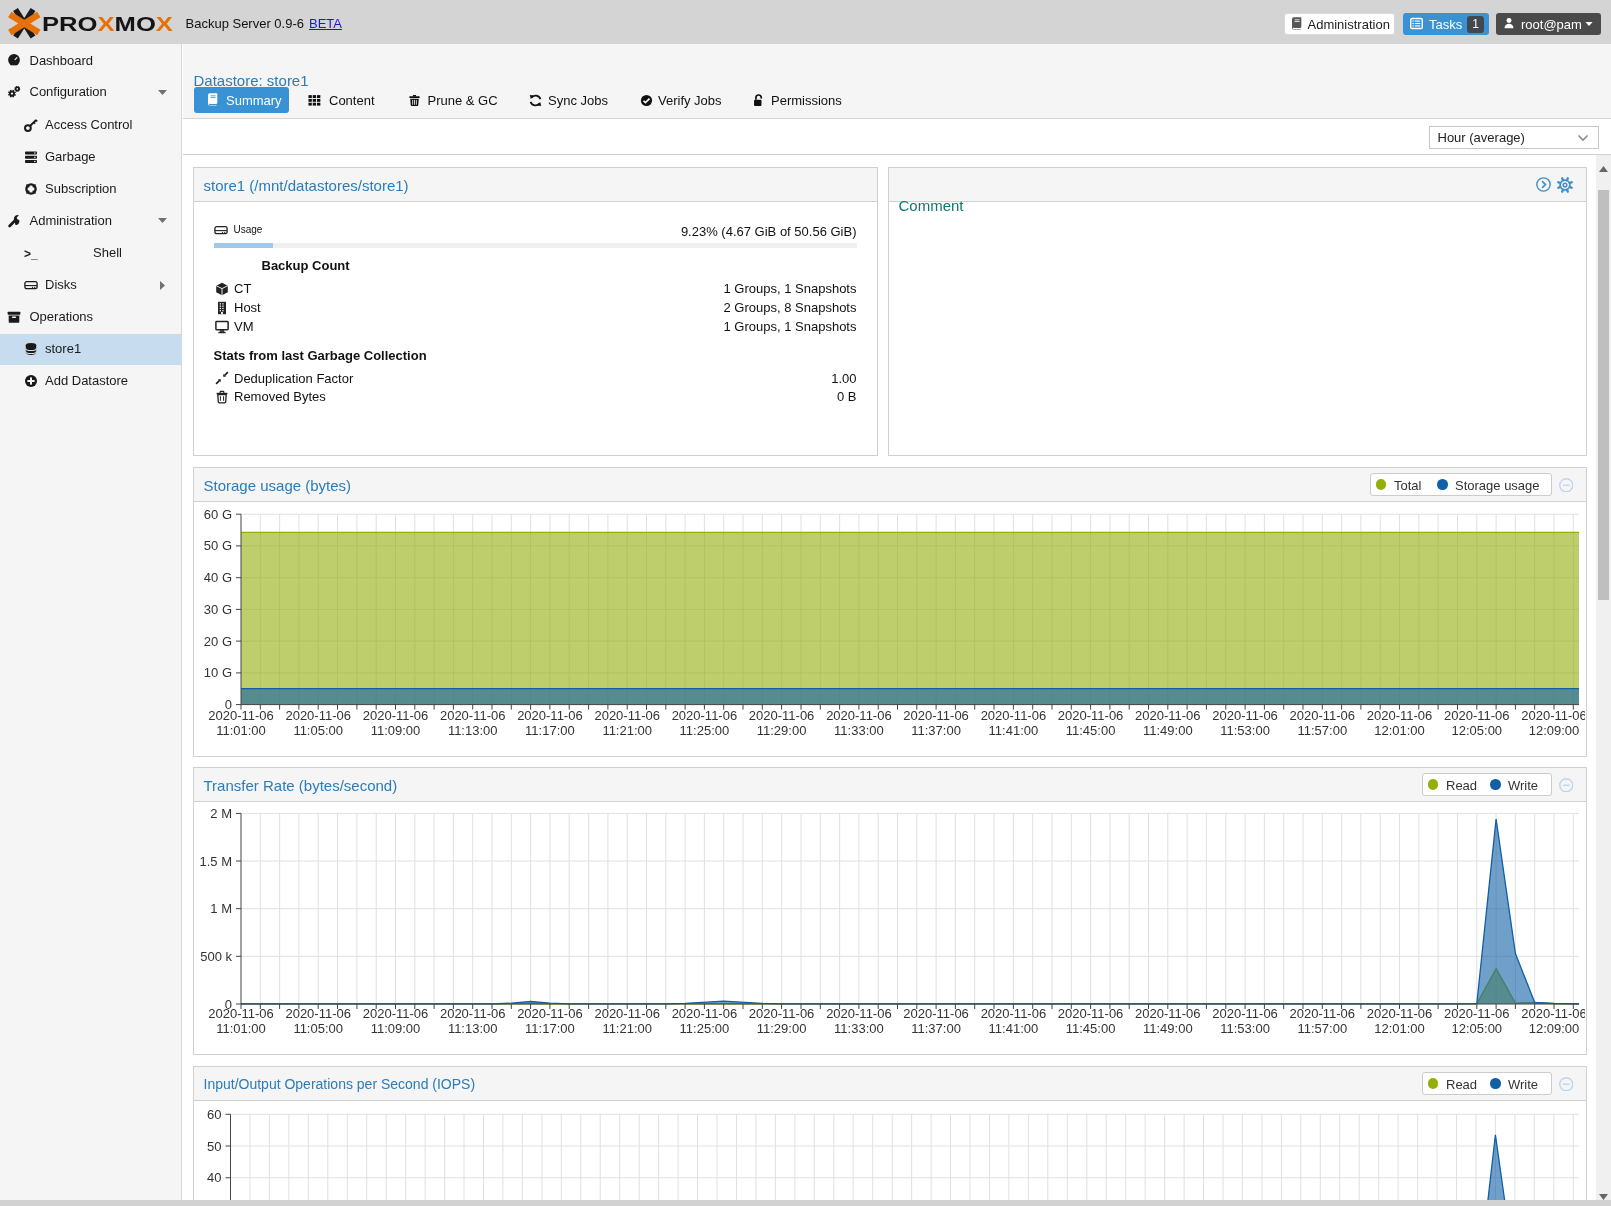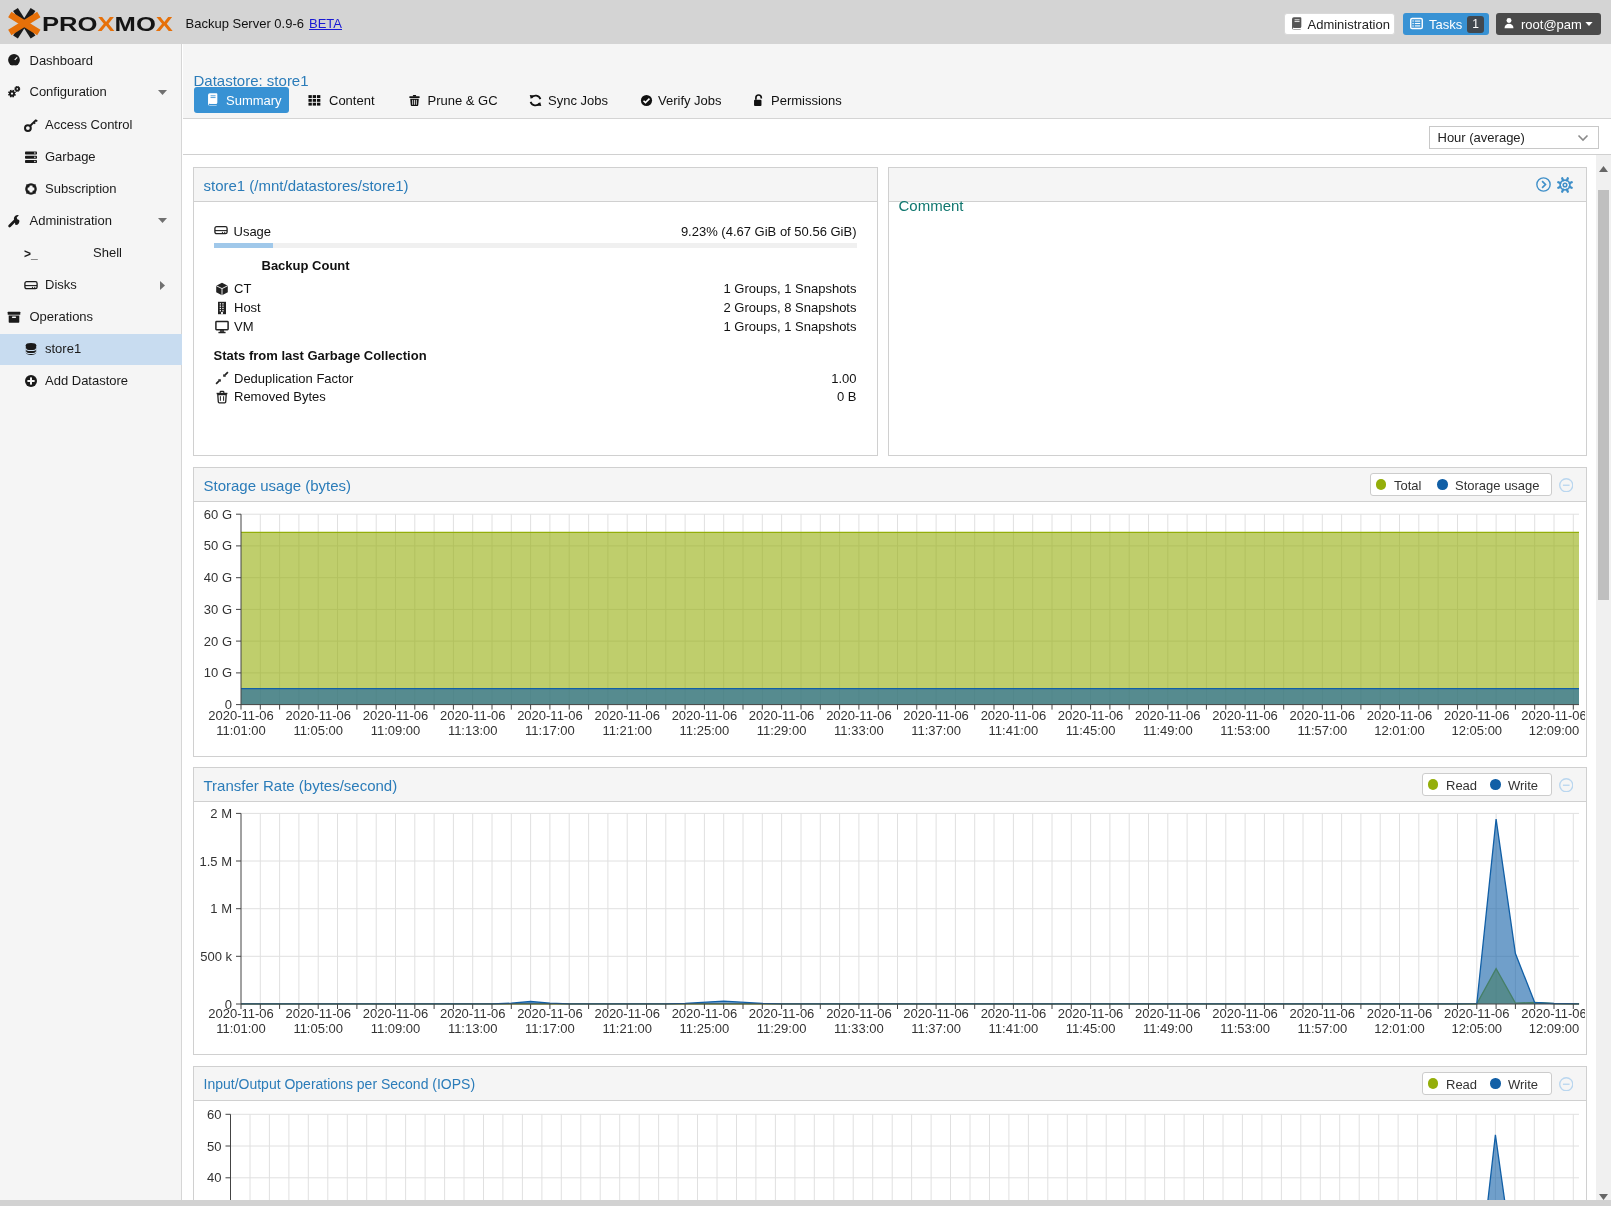--- a/index.html
+++ b/index.html
@@ -195,21 +195,21 @@
   </svg>
 <div style="position:absolute;left:193px;top:167px;width:685px;height:289px;background:#fff;border:1px solid #d0d0d0;"></div>
 <div style="position:absolute;left:194px;top:168px;width:683px;height:34px;background:#f5f5f5;border-bottom:1px solid #d0d0d0;"></div>
 <div style="position:absolute;left:203.5px;top:177px;font-size:15px;color:#2b7cb9;font-weight:normal;white-space:nowrap;">store1 (/mnt/datastores/store1)</div>
 <svg style="position:absolute;left:213.5px;top:223px" width="14" height="14" viewBox="0 0 14 14">
     <rect x="0.9" y="3.7" width="12.2" height="7" rx="1.7" fill="none" stroke="#222" stroke-width="1.3"></rect>
     <line x1="1" y1="7.6" x2="13" y2="7.6" stroke="#222" stroke-width="1.1"></line>
     <circle cx="10.7" cy="9.3" r="0.65" fill="#222"></circle>
     <circle cx="8.5" cy="9.3" r="0.65" fill="#222"></circle>
   </svg>
-<div style="position:absolute;left:233.5px;top:223.5px;font-size:13px;color:#111;font-weight:normal;white-space:nowrap;">Usage</div>
+<div style="position:absolute;left:233.5px;top:223.5px;font-size:10px;color:#111;font-weight:normal;white-space:nowrap;">Usage</div>
 <div style="position:absolute;right:754.5px;top:223.5px;font-size:13px;color:#111;font-weight:normal;white-space:nowrap;">9.23% (4.67 GiB of 50.56 GiB)</div>
 <div style="position:absolute;left:213.5px;top:242.5px;width:643px;height:5px;background:#f0f0f0;"></div>
 <div style="position:absolute;left:213.5px;top:242.5px;width:59.3px;height:5px;background:#a0c8ea;"></div>
 <div style="position:absolute;left:213.5px;top:257.5px;font-size:13px;color:#111;font-weight:bold;white-space:nowrap;margin-left:48px;">Backup Count</div>
 <svg style="position:absolute;left:214.5px;top:281.7px" width="14" height="14" viewBox="0 0 14 14">
     <polygon points="7,0.8 12.8,3.7 12.8,10.3 7,13.2 1.2,10.3 1.2,3.7" fill="#222"></polygon>
     <polyline points="1.2,3.7 7,6.6 12.8,3.7" fill="none" stroke="#fff" stroke-width="0.9"></polyline>
     <line x1="7" y1="6.6" x2="7" y2="13.2" stroke="#fff" stroke-width="0.9"></line>
   </svg>
 <div style="position:absolute;left:234px;top:281.2px;font-size:13px;color:#111;font-weight:normal;white-space:nowrap;">CT</div>

